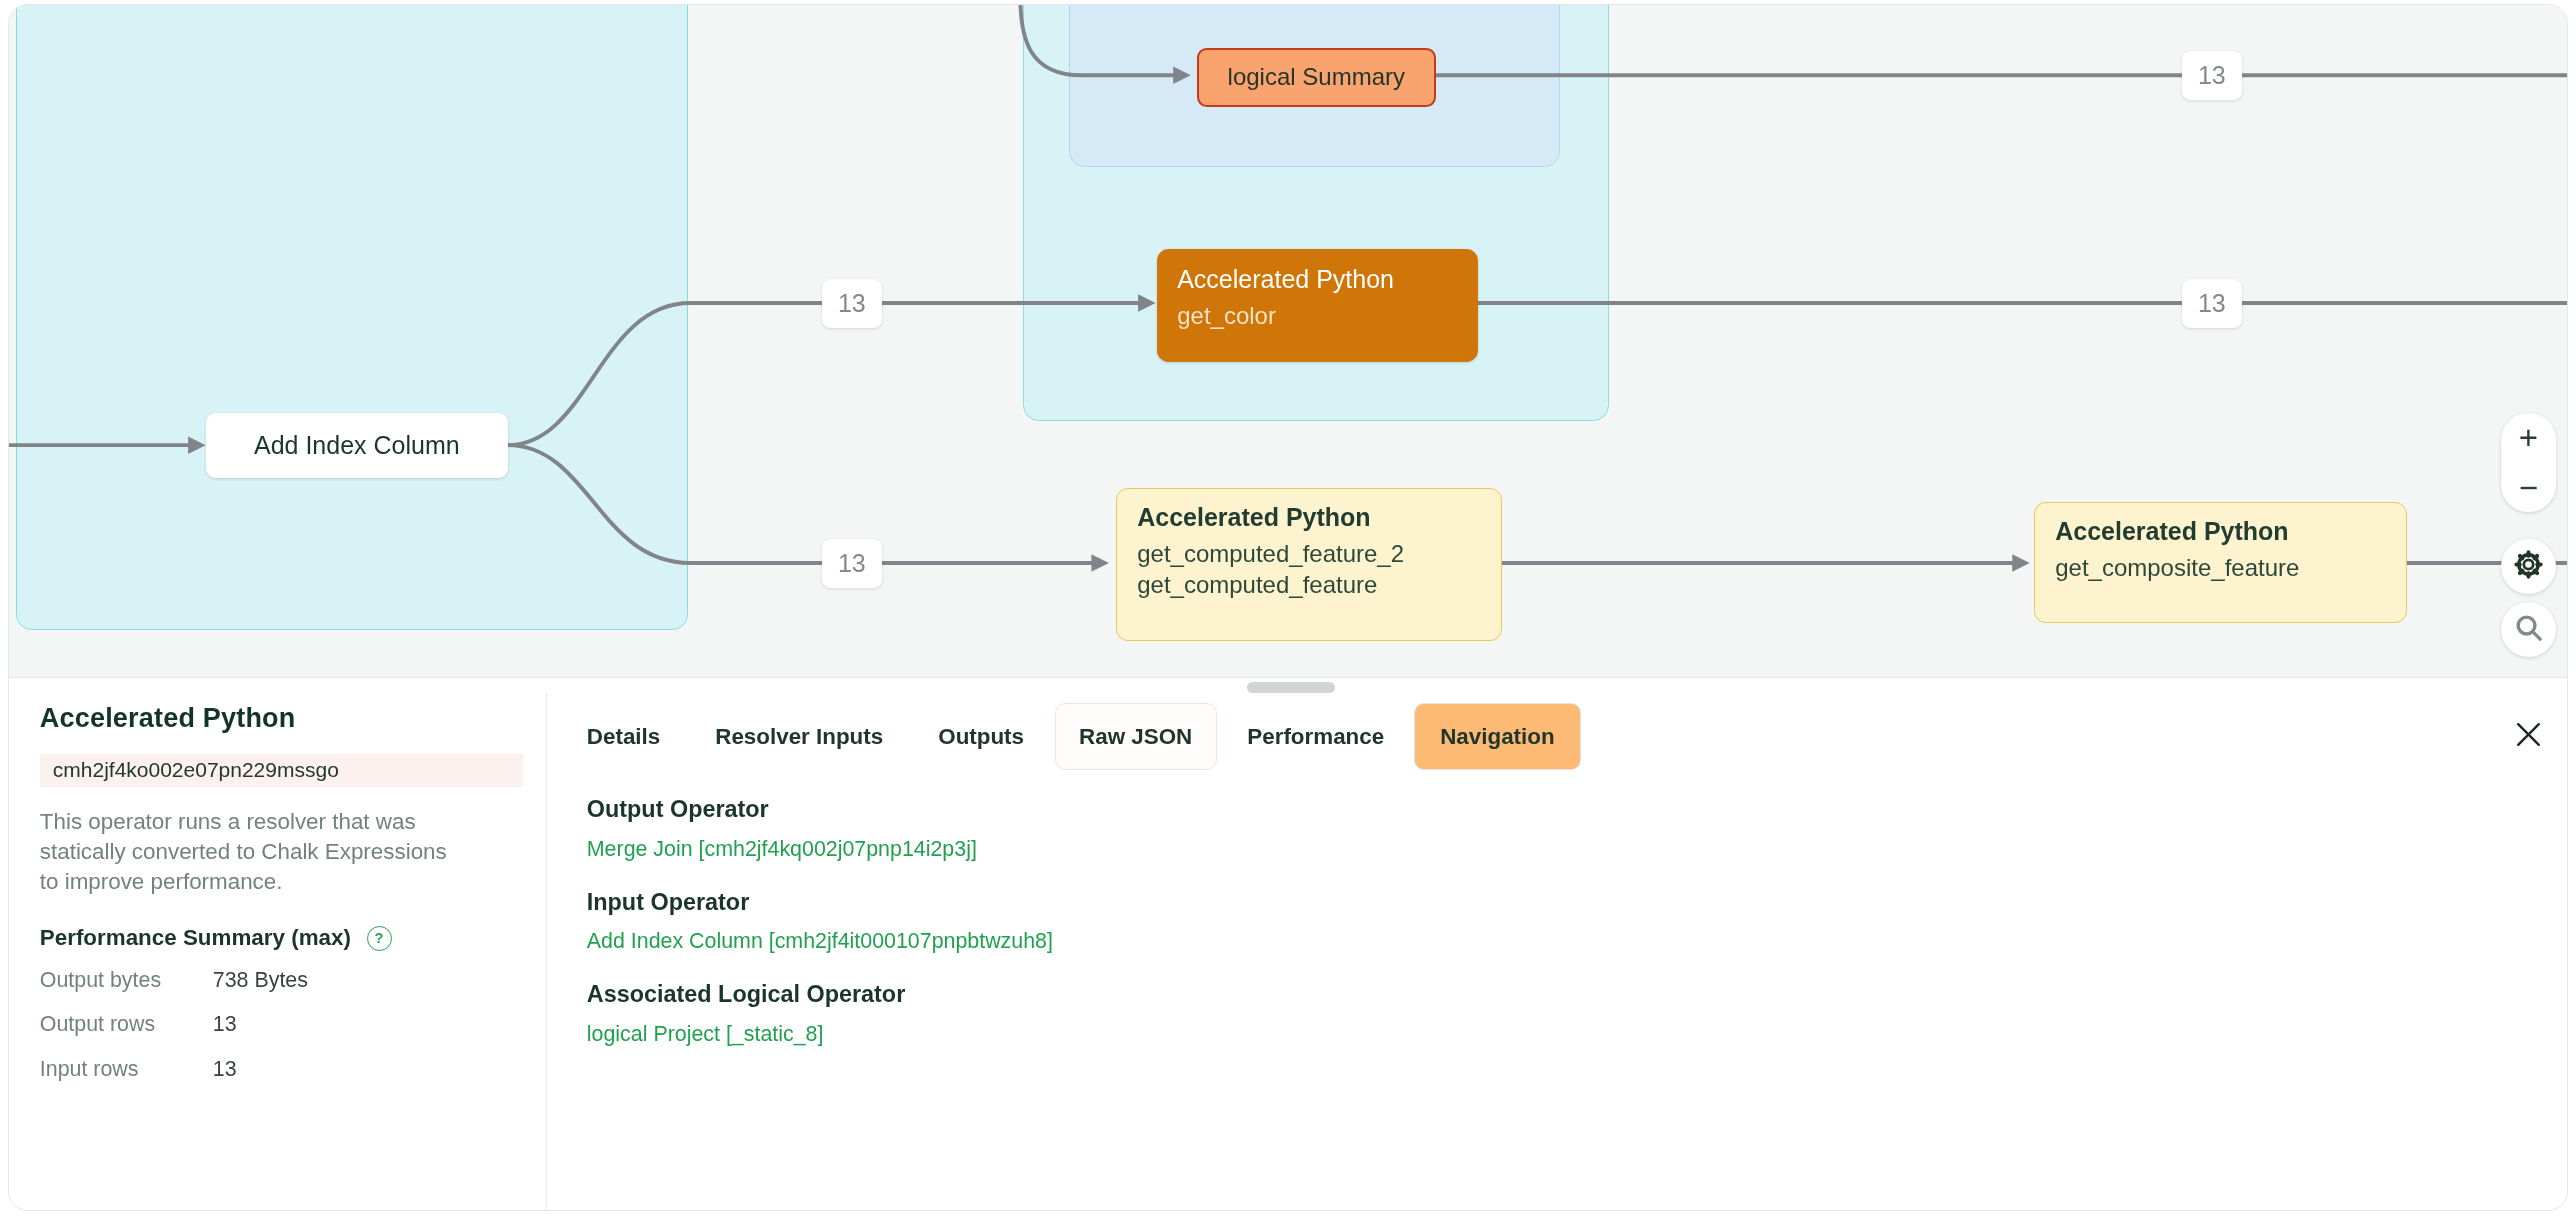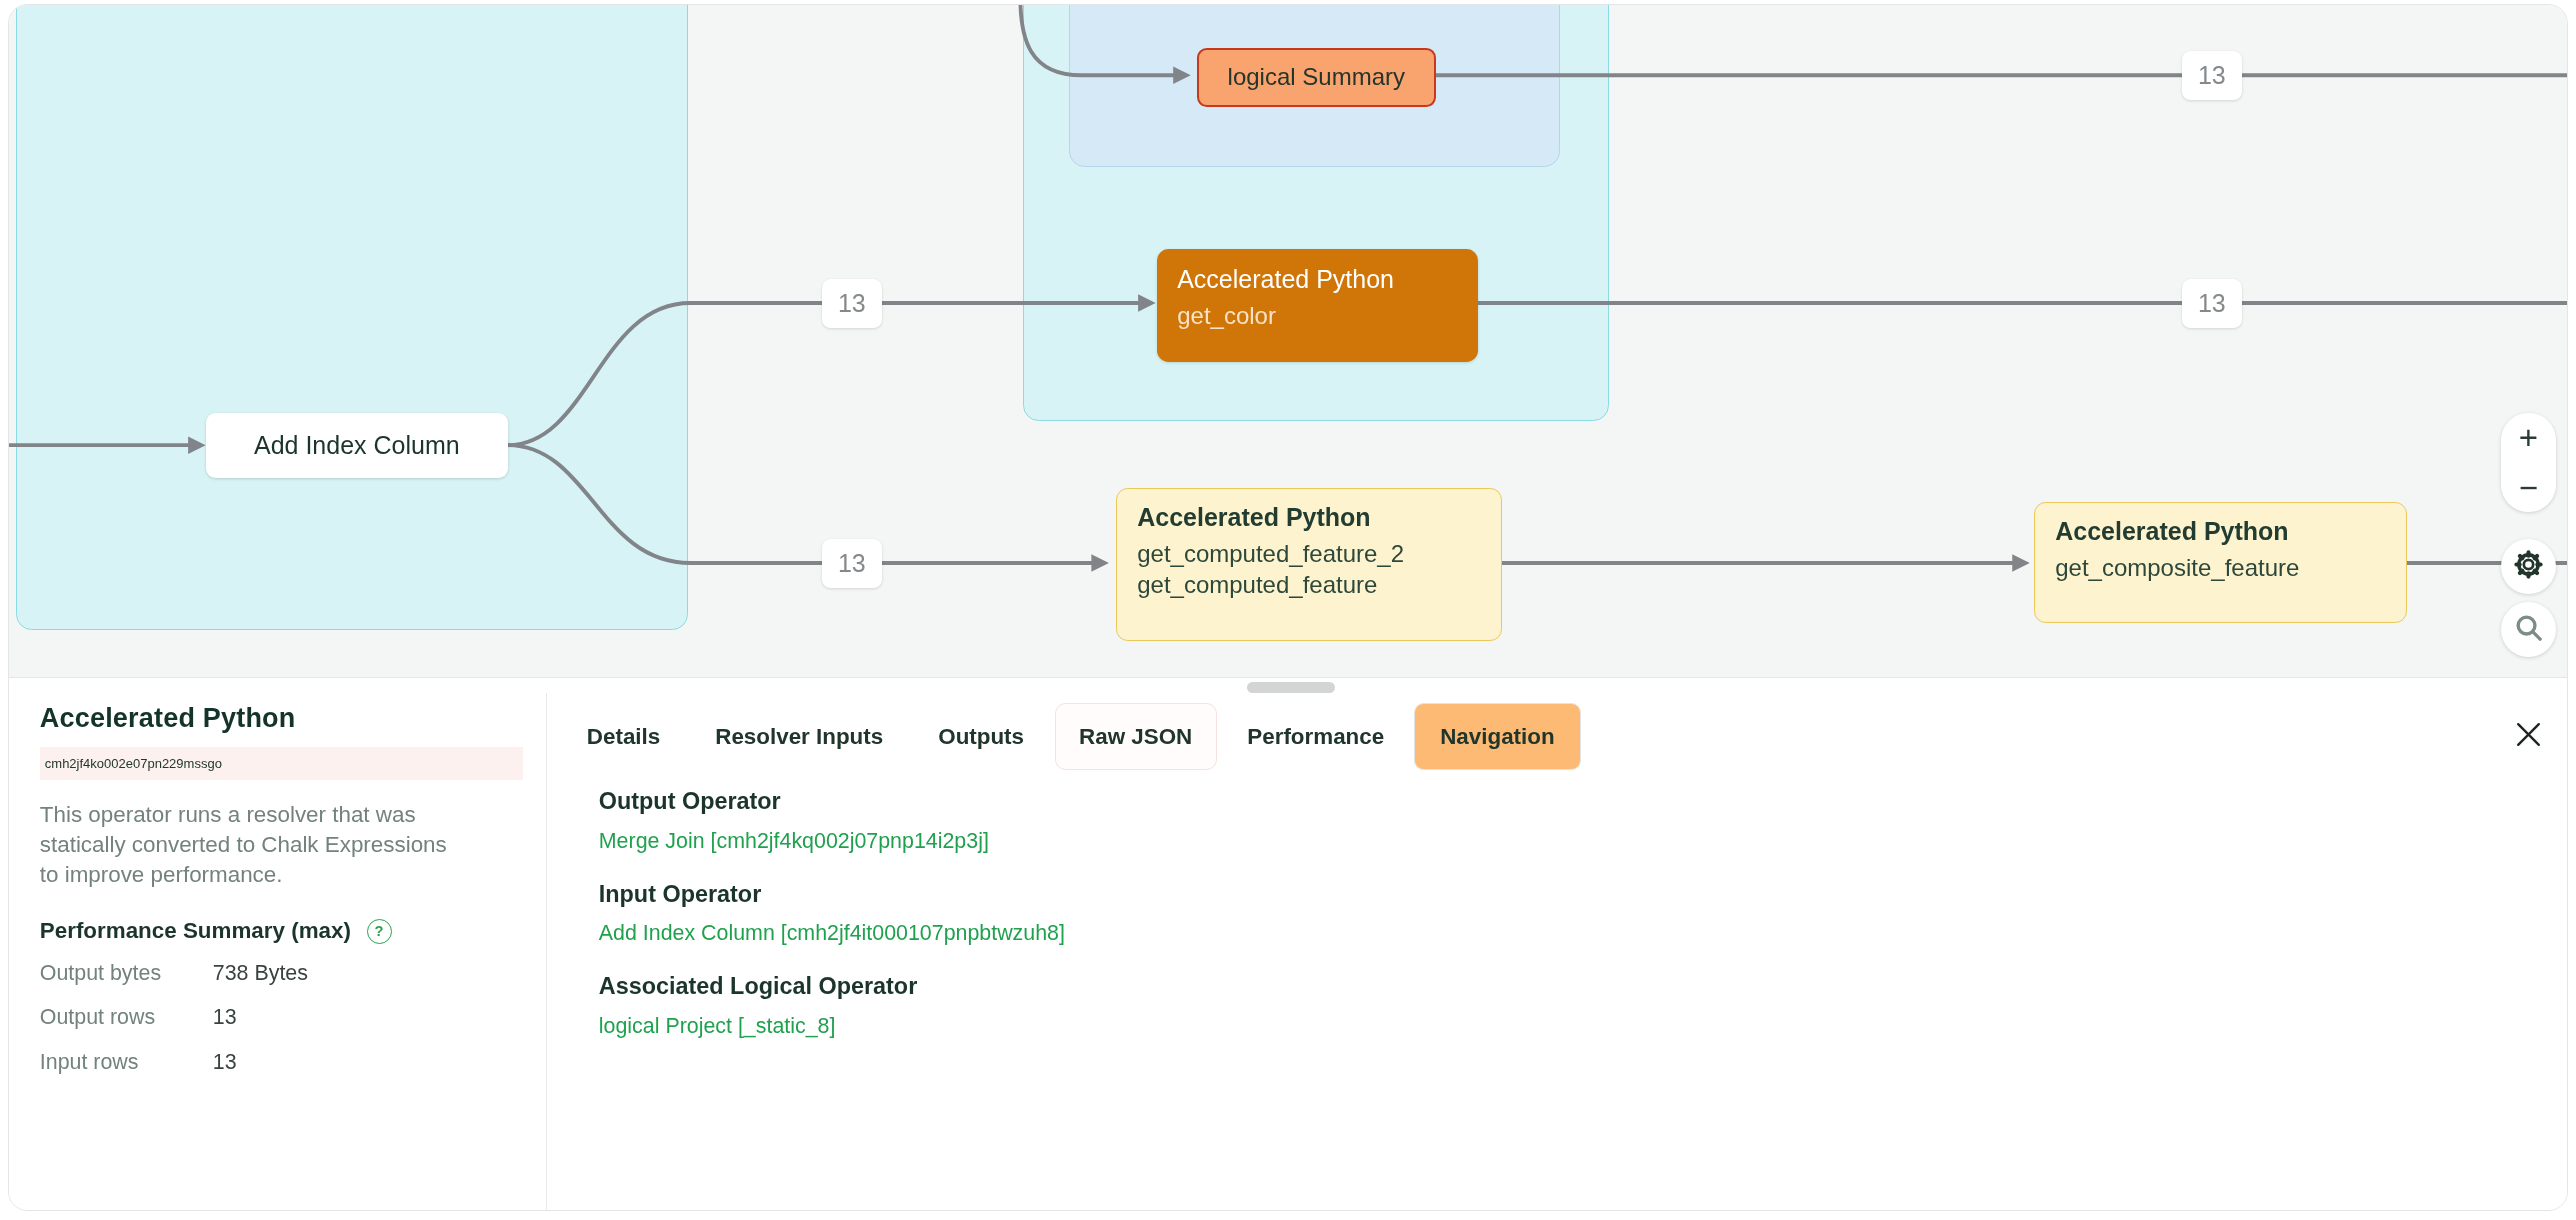--- a/index.html
+++ b/index.html
@@ -65,22 +65,22 @@
   .btn-search   { top:597px; }
 
   
   .panel { position:relative; width:100%; height:534px; background:#ffffff; }
 
   .drag-handle { position:absolute; left:1238px; top:3.9px; width:88px; height:11.7px;
     background:#d2d5d4; border-radius:6.8px; cursor:row-resize; }
 
   .info-col { position:absolute; left:31px; top:25px; width:485px; }
   .info-title { font-size:27px; font-weight:700; color:#14332a; letter-spacing:0.2px; }
-  .info-id { margin-top:13px; background:#fcf1ef; height:33px; display:flex;
-    align-items:center; padding-left:5px; font-size:13px; color:#22382f; width:483px; }
+  .info-id { margin-top:20px; background:#fcf1ef; height:33px; display:flex;
+    align-items:center; padding-left:13px; font-size:21px; color:#22382f; width:483px; }
   .info-desc { margin-top:20.4px; font-size:22.4px; line-height:30px; color:#73827b; }
   .perf-head { margin-top:28px; display:flex; align-items:center; gap:15.6px;
     font-size:22.4px; font-weight:600; color:#1c352b; }
   .help-icon { width:25px; height:25px; border:1.9px solid #2aa24c; border-radius:50%;
     color:#2aa24c; font-size:14.6px; font-weight:700; display:flex; align-items:center;
     justify-content:center; cursor:pointer; }
   .perf-rows { margin-top:16.6px; }
   .perf-row { display:flex; margin-bottom:19.5px; font-size:21.4px; }
   .perf-row .lbl { width:173px; color:#73827b; }
   .perf-row .val { color:#39433e; }
@@ -88,21 +88,21 @@
   .v-divider { position:absolute; left:537px; top:15.6px; bottom:0; width:1px; background:#e8eae9; }
 
   .tabs { position:absolute; left:578px; top:25px; height:68px; display:flex;
     align-items:center; gap:55px; }
   .tab { font-size:22.4px; font-weight:600; color:#20362c; cursor:pointer; white-space:nowrap; }
   .tab-ring { padding:19.5px 23.4px; margin:-19.5px -23.4px; border-radius:9.7px;
     box-shadow:0 0 0 1px #f6e3df; background:#fffcfb; }
   .tab-active { padding:19.5px 25px; margin:-19.5px -25px; border-radius:9.7px;
     background:#fdba74; border:1px solid #e3e5e4; }
 
-  .nav-content { position:absolute; left:578px; top:109px;margin-left:12px; }
+  .nav-content { position:absolute; left:578px; top:117px; }
   .nav-section { margin-bottom:25px; }
   .nav-heading { font-size:23.4px; font-weight:600; color:#1c352b; line-height:29px;
     margin-bottom:11.7px; }
   .nav-link { font-size:21.4px; color:#1fa14e; line-height:27px; cursor:pointer; }
 
   .close-btn { position:absolute; left:2498px; top:37px; width:43px; height:43px;
     background:none; border:none; cursor:pointer; display:flex; align-items:center;
     justify-content:center; }
 </style>
 </head>

